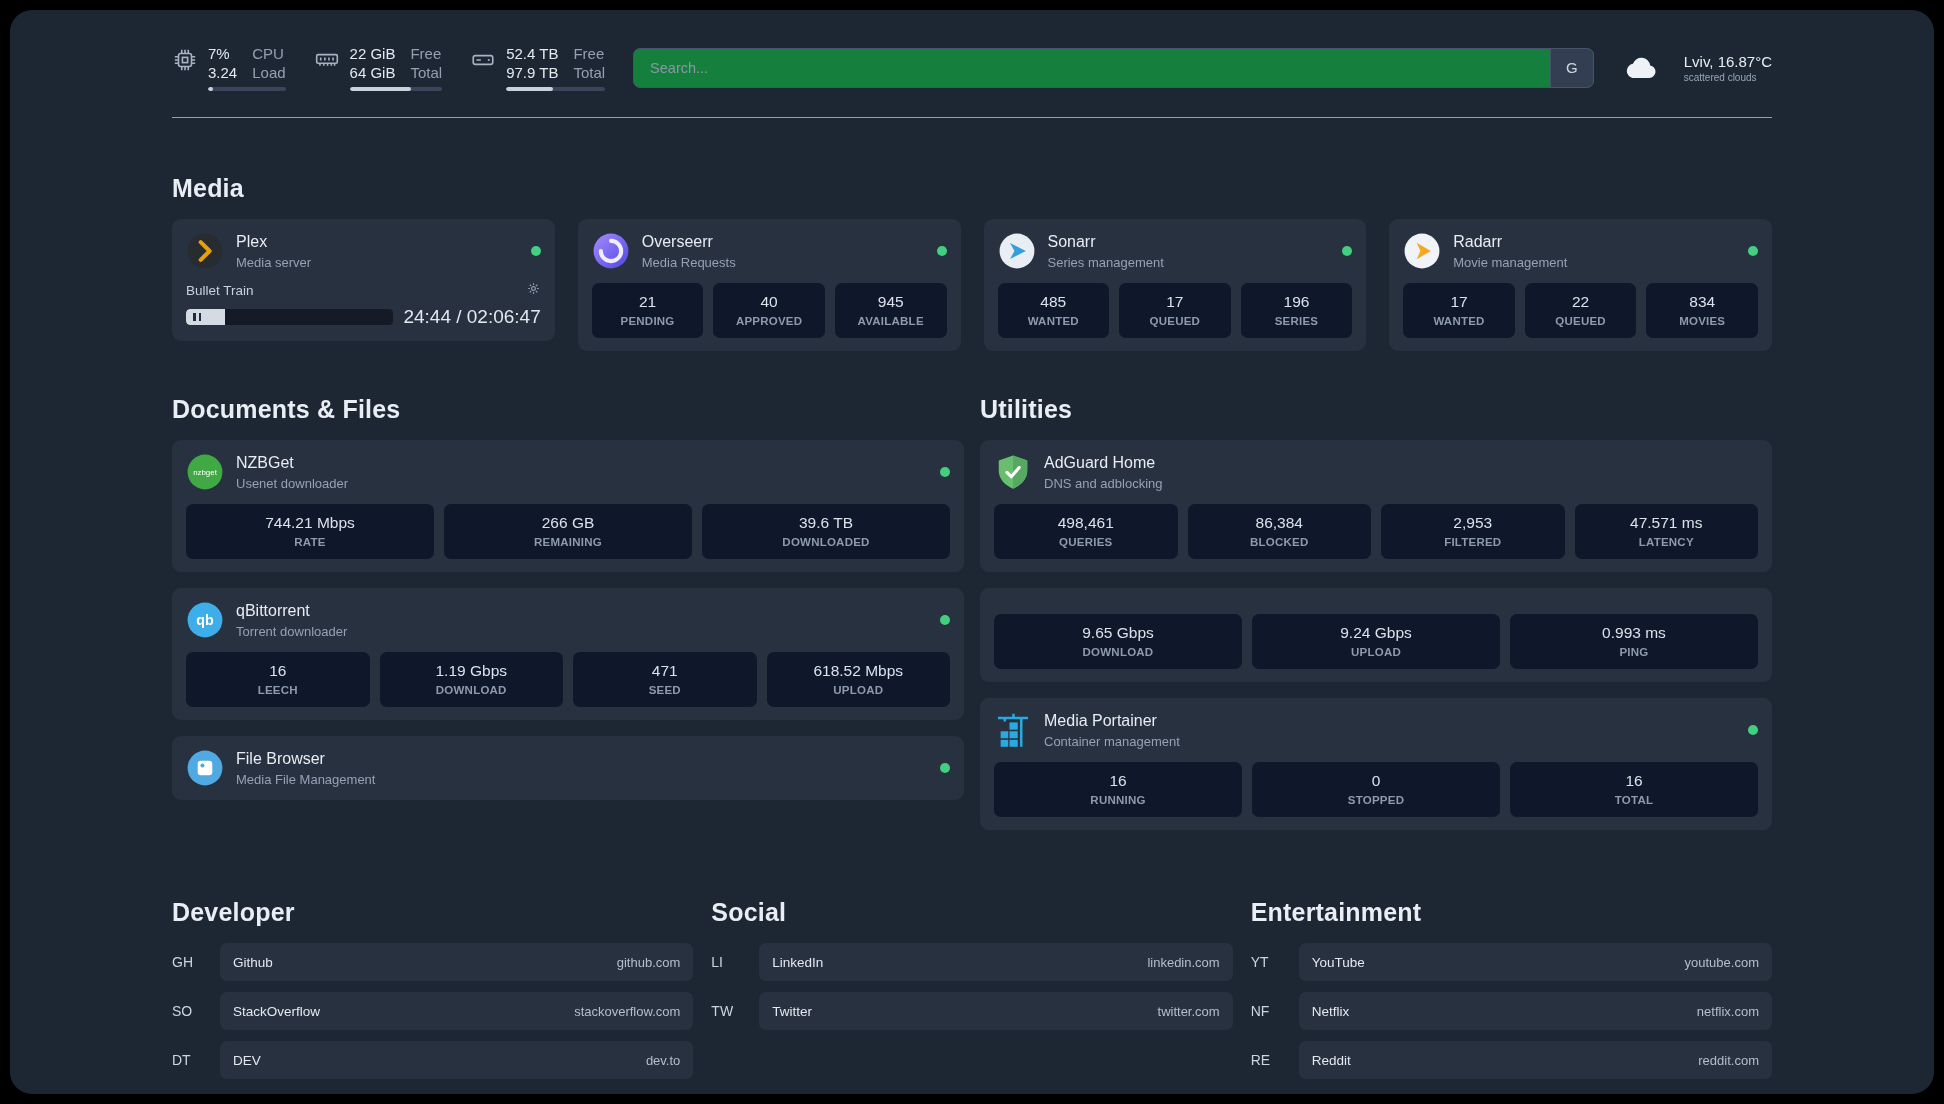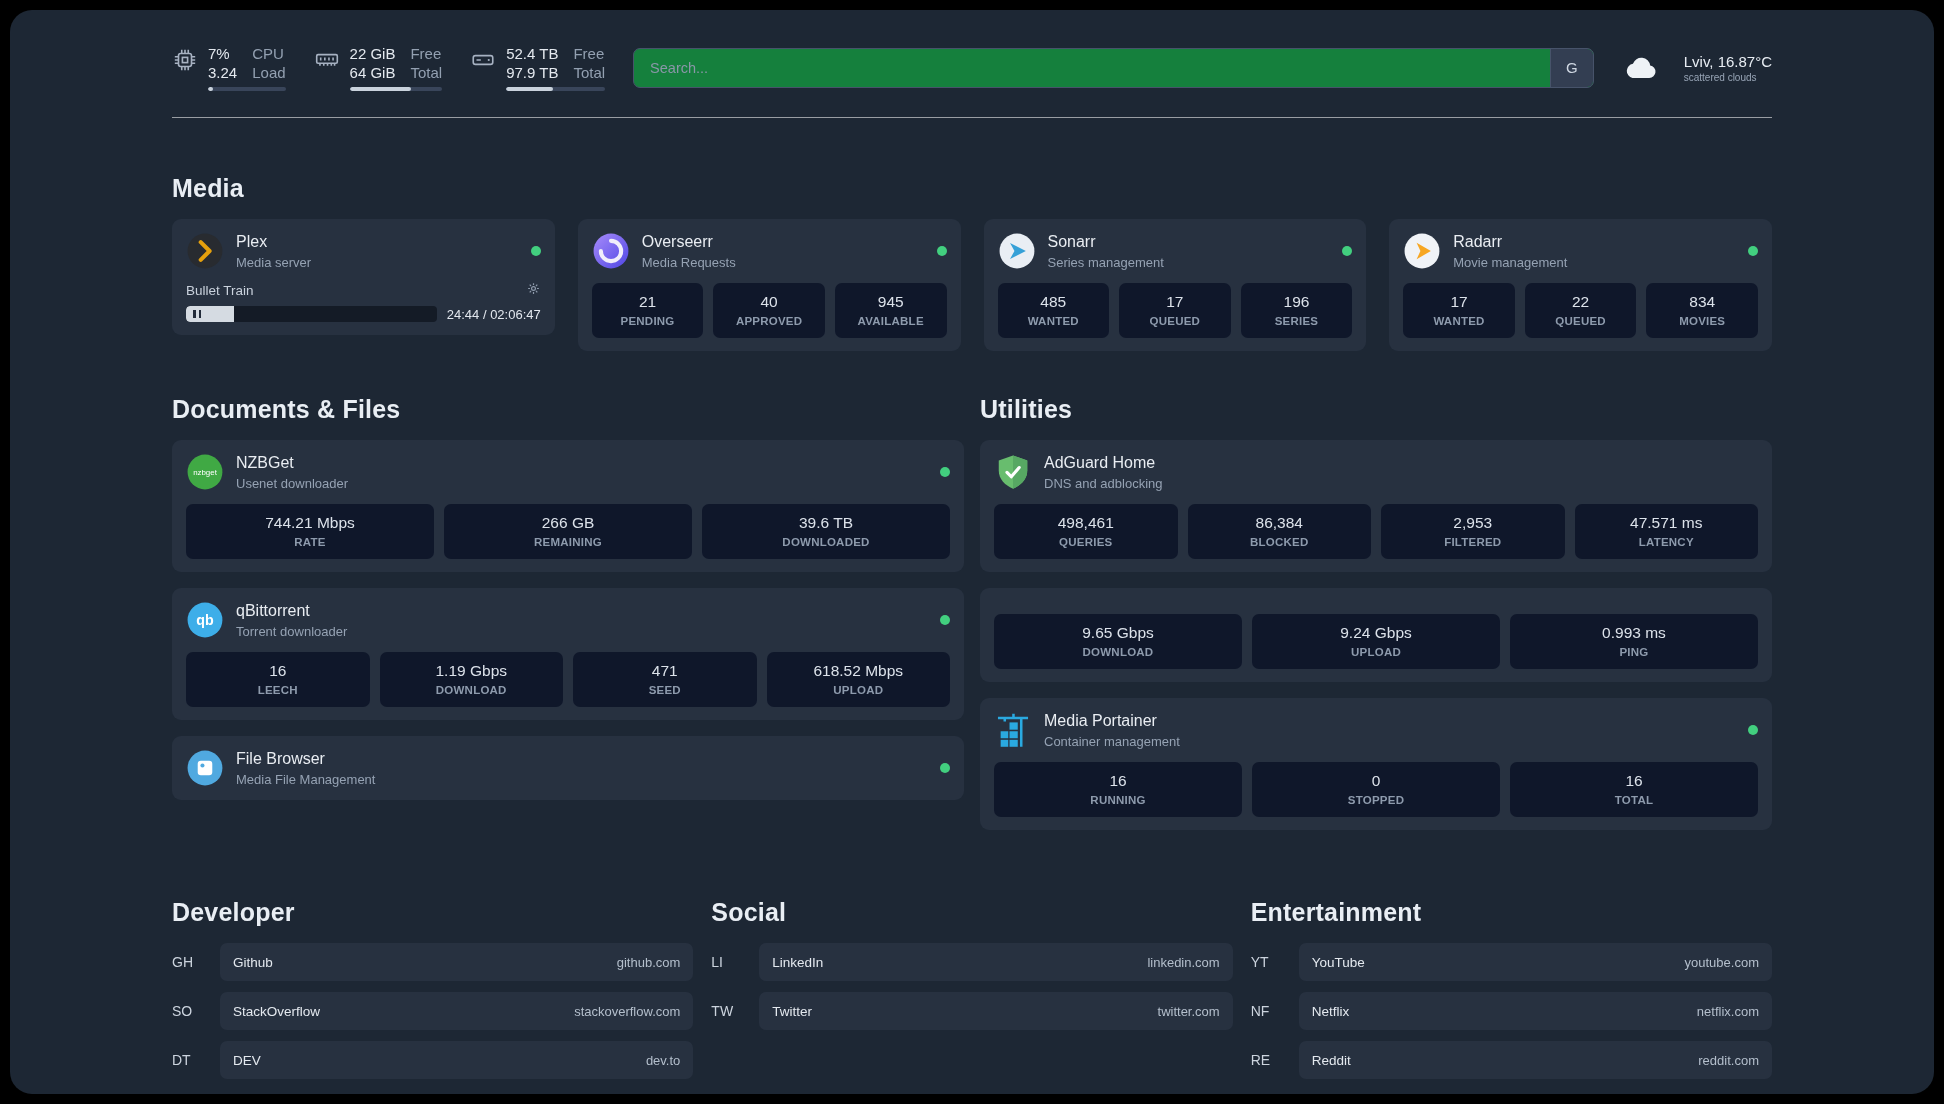--- a/index.html
+++ b/index.html
@@ -44,21 +44,21 @@
 
   
   .player{margin-top:11px;}
   .player-top{display:flex;align-items:center;justify-content:space-between;font-size:13.5px;color:#c9d1dc;}
   .gear{cursor:pointer;display:block;}
   .player-row{display:flex;align-items:center;gap:10px;margin-top:7px;}
   .pbar{flex:1;height:16px;background:#141b26;border-radius:4px;position:relative;overflow:hidden;cursor:pointer;}
   .pfill{height:100%;background:#d5dbe2;border-radius:4px 0 0 4px;}
   .pause{position:absolute;left:7px;top:4px;display:flex;gap:3px;cursor:pointer;}
   .pause i{width:2.5px;height:8px;background:#222b3a;display:block;}
-  .ptime{font-size:13px;color:#e3e8ef;flex:none;}
+  .ptime{font-size:19px;color:#e3e8ef;flex:none;}
 
   .two-col{display:grid;grid-template-columns:1fr 1fr;gap:0 16px;margin-top:44px;align-items:start;}
   .col-cards{display:flex;flex-direction:column;gap:16px;}
 
   
   .bm-sec{margin-top:68px;padding-bottom:40px;}
   .bm-grid{display:grid;grid-template-columns:1fr 1fr 1fr;gap:0 18px;align-items:start;}
   .bm-list{display:flex;flex-direction:column;gap:11px;}
   .bm-row{display:flex;align-items:center;}
   .bm-abbr{width:48px;font-size:14px;color:#ccd4de;}

